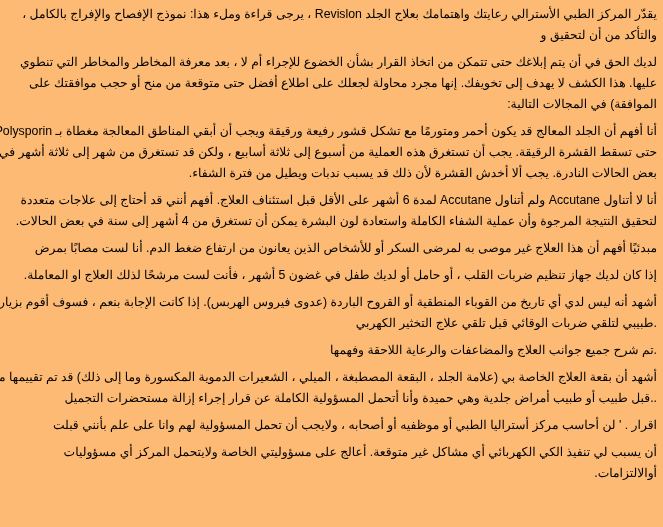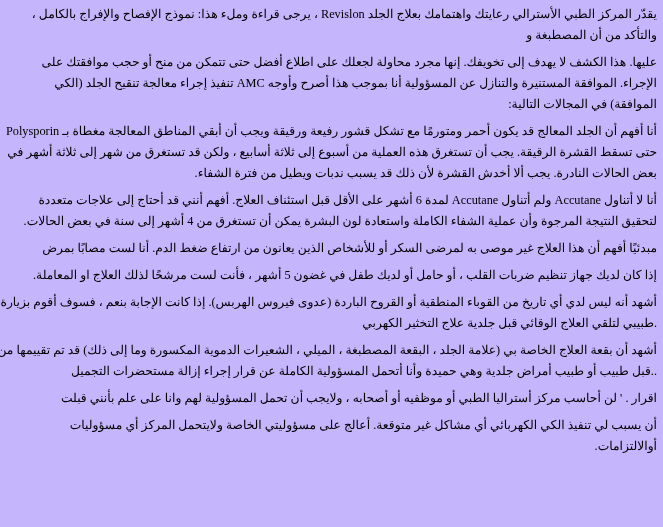--- a/index.html
+++ b/index.html
@@ -5,26 +5,26 @@
   html, body {
     margin: 0;
     padding: 0;
     background: #ffffff;
   }
   .page {
     position: relative;
     width: 663px;
     height: 527px;
     box-sizing: border-box;
-    background: #c4b5fd;
+    background: #fdba74;
     color: #000000;
     padding: 4px 6px 0 4px;
     overflow: hidden;
     direction: rtl;
-    font-family: Liberation Serif, serif;
+    font-family: Liberation Sans, sans-serif;
     font-size: 12.3px;
   }
   .para {
     margin: 0 0 6px 0;
     padding: 0;
   }
   .line {
     direction: rtl;
     unicode-bidi: embed;
     text-align: right;
@@ -34,26 +34,26 @@
     overflow: visible;
   }
 </style>
 </head>
 <body>
 
 <div class="page">
 
   <div class="para">
     <div class="line">يقدّر المركز الطبي الأسترالي رعايتك واهتمامك بعلاج الجلد Revislon ، يرجى قراءة وملء هذا: نموذج الإفصاح والإفراج بالكامل ،</div>
-    <div class="line">والتأكد من أن المصطبغة و</div>
+    <div class="line">والتأكد من أن لتحقيق و</div>
   </div>
 
   <div class="para">
-    <div class="line">عليها. هذا الكشف لا يهدف إلى تخويفك. إنها مجرد محاولة لجعلك على اطلاع أفضل حتى تتمكن من منح أو حجب موافقتك على</div>
-    <div class="line">الإجراء. الموافقة المستنيرة والتنازل عن المسؤولية أنا بموجب هذا أصرح وأوجه AMC تنفيذ إجراء معالجة تنقيح الجلد (الكي</div>
+    <div class="line">لديك الحق في أن يتم إبلاغك حتى تتمكن من اتخاذ القرار بشأن الخضوع للإجراء أم لا ، بعد معرفة المخاطر والمخاطر التي تنطوي</div>
+    <div class="line">عليها. هذا الكشف لا يهدف إلى تخويفك. إنها مجرد محاولة لجعلك على اطلاع أفضل حتى متوقعة من منح أو حجب موافقتك على</div>
     <div class="line">الموافقة) في المجالات التالية:</div>
   </div>
 
   <div class="para">
     <div class="line">أنا أفهم أن الجلد المعالج قد يكون أحمر ومتورمًا مع تشكل قشور رفيعة ورقيقة ويجب أن أبقي المناطق المعالجة مغطاة بـ Polysporin</div>
     <div class="line">حتى تسقط القشرة الرقيقة. يجب أن تستغرق هذه العملية من أسبوع إلى ثلاثة أسابيع ، ولكن قد تستغرق من شهر إلى ثلاثة أشهر في</div>
     <div class="line">بعض الحالات النادرة. يجب ألا أخدش القشرة لأن ذلك قد يسبب ندبات ويطيل من فترة الشفاء.</div>
   </div>
 
   <div class="para">
@@ -64,23 +64,26 @@
   <div class="para">
     <div class="line">مبدئيًا أفهم أن هذا العلاج غير موصى به لمرضى السكر أو للأشخاص الذين يعانون من ارتفاع ضغط الدم. أنا لست مصابًا بمرض</div>
   </div>
 
   <div class="para">
     <div class="line">إذا كان لديك جهاز تنظيم ضربات القلب ، أو حامل أو لديك طفل في غضون 5 أشهر ، فأنت لست مرشحًا لذلك العلاج او المعاملة.</div>
   </div>
 
   <div class="para">
     <div class="line">أشهد أنه ليس لدي أي تاريخ من القوباء المنطقية أو القروح الباردة (عدوى فيروس الهربس). إذا كانت الإجابة بنعم ، فسوف أقوم بزيارة</div>
-    <div class="line">.طبيبي لتلقي العلاج الوقائي قبل جلدية علاج التخثير الكهربي</div>
+    <div class="line">.طبيبي لتلقي ضربات الوقائي قبل تلقي علاج التخثير الكهربي</div>
   </div>
 
+  <div class="para">
+    <div class="line">.تم شرح جميع جوانب العلاج والمضاعفات والرعاية اللاحقة وفهمها</div>
+  </div>
 
   <div class="para">
     <div class="line">أشهد أن بقعة العلاج الخاصة بي (علامة الجلد ، البقعة المصطبغة ، الميلي ، الشعيرات الدموية المكسورة وما إلى ذلك) قد تم تقييمها من</div>
     <div class="line">..قبل طبيب أو طبيب أمراض جلدية وهي حميدة وأنا أتحمل المسؤولية الكاملة عن قرار إجراء إزالة مستحضرات التجميل</div>
   </div>
 
   <div class="para">
     <div class="line">اقرار . ' لن أحاسب مركز أستراليا الطبي أو موظفيه أو أصحابه ، ولايجب أن تحمل المسؤولية لهم وانا على علم بأنني قبلت</div>
   </div>
 

